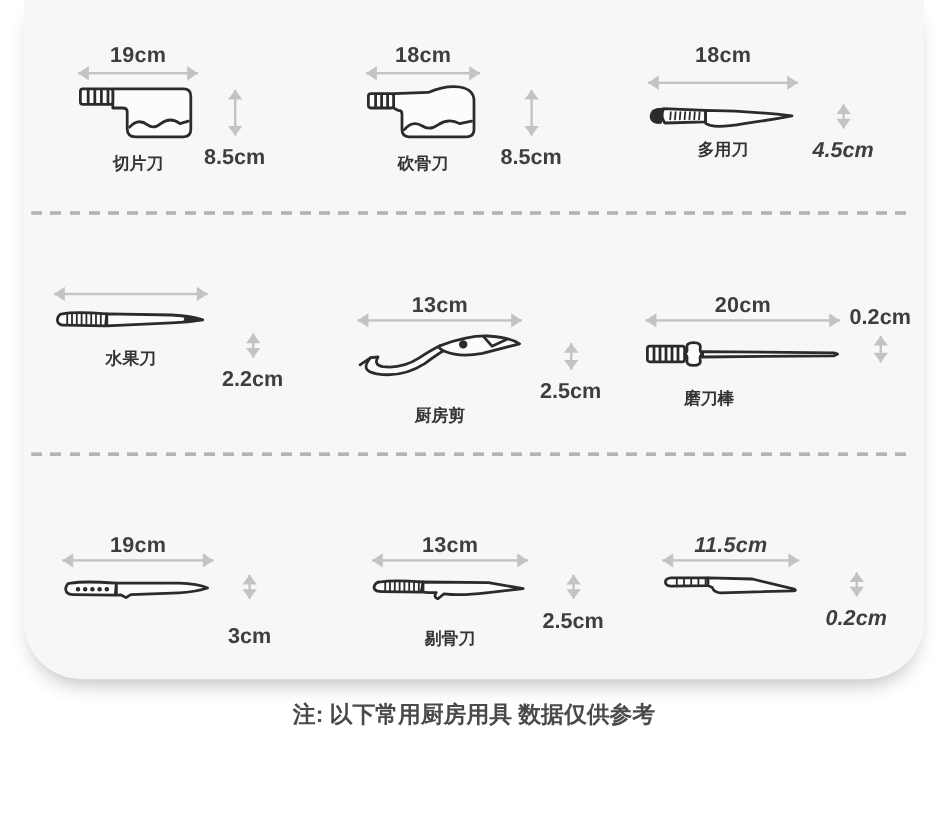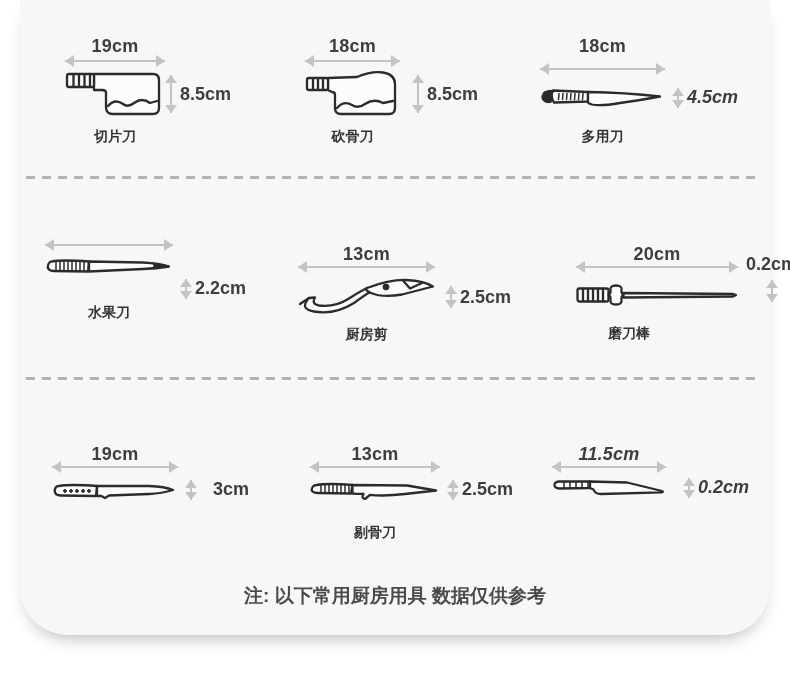--- a/index.html
+++ b/index.html
@@ -1,42 +1,42 @@
 <!DOCTYPE html>
 <html><head>
 <meta charset="utf-8">
 <style>
   html,body { margin:0; padding:0; }
   body {
     width:790px; height:687px; background:#ffffff; overflow:hidden; position:relative;
     font-family:"Liberation Sans","DejaVu Sans",sans-serif;
   }
   .card {
-    position:absolute; left:20px; top:0; width:750px; height:635px;
+    position:absolute; left:20px; top:0; width:750px; height:566px;
     background:#f7f7f7; border-radius:0 0 48px 48px;
     box-shadow:0 10px 18px -8px rgba(0,0,0,0.30);
   }
   .item { position:absolute; }
   .wlabel { font-size:18px; font-weight:bold; color:#3e3e3e; text-align:center; line-height:20px; letter-spacing:.2px; }
   .name  { font-size:14px; font-weight:bold; color:#333333; text-align:center; line-height:24px; }
   .hlabel{ font-size:18px; font-weight:bold; color:#3e3e3e; white-space:nowrap; }
 
   .harrow { position:relative; height:2px; background:#c3c3c3; }
   .harrow::before, .harrow::after { content:""; position:absolute; top:-5px;
     border-top:6px solid transparent; border-bottom:6px solid transparent; }
   .harrow::before { left:0;  border-right:9px solid #c3c3c3; }
   .harrow::after  { right:0; border-left:9px solid #c3c3c3; }
 
   .varrow { position:relative; width:2px; background:#c3c3c3; }
   .varrow::before, .varrow::after { content:""; position:absolute; left:-5px;
     border-left:6px solid transparent; border-right:6px solid transparent; }
   .varrow::before { top:0;    border-bottom:8px solid #c3c3c3; }
   .varrow::after  { bottom:0; border-top:8px solid #c3c3c3; }
 
-  .vdim { position:absolute; display:flex; align-items:center; gap:8px; }
+  .vdim { position:absolute; display:flex; align-items:center; gap:8px;flex-direction:column; }
   .vdim.stack { flex-direction:column; align-items:center; gap:5px; }
 
   .art { display:block; margin:0 auto; }
   .art .o { fill:#fcfcfc; stroke:#2b2b2b; stroke-width:2.3; stroke-linejoin:round; }
   .art .s { fill:none; stroke:#2b2b2b; stroke-width:2.3; stroke-linecap:round; stroke-linejoin:round; }
   .art .thin { stroke-width:1.5; }
   .art .d { fill:#2b2b2b; stroke:#2b2b2b; stroke-width:1; stroke-linejoin:round; }
 
   .dash { position:absolute; left:6px; width:730px; height:3px;
     background:repeating-linear-gradient(90deg,#b3b3b3 0 9px,transparent 9px 16px); }
@@ -98,21 +98,21 @@
       <line class="s thin" x1="31" y1="9.5" x2="30.5" y2="15.5"></line>
       <line class="s thin" x1="35" y1="9.5" x2="34.5" y2="15.5"></line>
       <line class="s thin" x1="39" y1="9.5" x2="38.5" y2="15.5"></line>
       <line class="s thin" x1="43" y1="9.5" x2="42.5" y2="15.5"></line>
       <path class="o" d="M48,8 Q85,8.5 120,12.5 Q99,16.5 80,19 Q60,22.5 52,20.5 Q47,19 48,17.5 Z"></path>
     </svg>
     <div class="vdim" style="left:calc(100% + 12px); top:51px;font-style:italic;">
       <div class="varrow" style="height:20px;"></div>
       <div class="hlabel">4.5cm</div>
     </div>
-    <div class="name" style="margin-top:12px;">多用刀</div>
+    <div class="name" style="">多用刀</div>
   </div>
 
   <div class="dash" style="top:176px;"></div>
 
   <div class="item" style="left:25px; top:244px; width:128px;">
     <div class="harrow"></div>
     <svg class="art" width="128" height="16" viewBox="0 0 128 16" style="margin-top:12px;">
       <path class="o" d="M5,4 Q1.5,7.5 3.5,11 Q5,13 9,13 L43,13.5 L44,3.5 Q17,1.5 7,3.5 Q5.5,3.5 5,4 Z"></path>
       <line class="s thin" x1="11" y1="4" x2="11" y2="12.8"></line>
       <line class="s thin" x1="15" y1="3.8" x2="15" y2="13"></line>
@@ -122,41 +122,41 @@
       <line class="s thin" x1="31" y1="3.2" x2="31" y2="13.2"></line>
       <line class="s thin" x1="35" y1="3.2" x2="35" y2="13.3"></line>
       <line class="s thin" x1="39" y1="3.2" x2="39" y2="13.3"></line>
       <path class="o" d="M44,3.5 L98,4.5 Q115,5.5 124,8.5 Q112,10.5 98,11 L44,13.5 Z"></path>
       <path class="d" d="M107,4.8 L124,8.5 L107,10.6 Q111,7.8 107,4.8 Z"></path>
     </svg>
     <div class="vdim" style="left:calc(100% + 12px); top:34px;">
       <div class="varrow" style="height:20px;"></div>
       <div class="hlabel">2.2cm</div>
     </div>
-    <div class="name" style="margin-top:26px;">水果刀</div>
+    <div class="name" style="margin-top:12px;">水果刀</div>
   </div>
 
   <div class="item" style="left:278px; top:244px; width:137px;">
     <div class="wlabel" style="margin-bottom:2px;">13cm</div>
     <div class="harrow"></div>
     <svg class="art" width="137" height="38" viewBox="0 0 137 38" style="margin-top:10px;">
       <path class="s" d="M2,26 L11,20"></path>
       <path class="o" d="M11,20 Q1,31 16,33.5 Q37,37 56,25 Q66,17.5 73,13.5 L69,10 Q61,14 51,20.5 Q37,29.5 21,27.5 Q13,26 17,19.5 Z"></path>
       <path class="o" d="M69,10 Q92,1.5 108,2 Q127,3 135,8.5 L104,16.5 Q85,20 73,15 Q66,12 69,10 Z"></path>
       <path class="s" d="M105,2.5 L112,10.5 L124,5"></path>
       <circle class="d" cx="88" cy="9" r="3"></circle>
     </svg>
     <div class="vdim" style="left:calc(100% + 15px); top:42px;">
       <div class="varrow" style="height:22px;"></div>
       <div class="hlabel">2.5cm</div>
     </div>
-    <div class="name" style="margin-top:6px;">厨房剪</div>
-  </div>
-
-  <div class="item" style="left:556px; top:244px; width:162px;">
+    <div class="name" style="margin-top:18px;">厨房剪</div>
+  </div>
+
+  <div class="item" style="left:518px; top:244px; width:162px;">
     <div class="wlabel" style="margin-bottom:2px;">20cm</div>
     <div class="harrow"></div>
     <svg class="art" width="162" height="22" viewBox="0 0 162 22" style="margin-top:16px;">
       <rect class="o" x="1.5" y="4.5" width="31" height="13" rx="2"></rect>
       <line class="s" x1="7" y1="5" x2="7" y2="17"></line>
       <line class="s" x1="12" y1="5" x2="12" y2="17"></line>
       <line class="s" x1="17" y1="5" x2="17" y2="17"></line>
       <line class="s" x1="22" y1="5" x2="22" y2="17"></line>
       <line class="s" x1="27" y1="5" x2="27" y2="17"></line>
       <path class="o" d="M40,1.5 Q46.5,1.5 45.5,6.5 Q45,9.5 47.5,11 Q45,12.5 45.5,15.5 Q46.5,20.5 40,20.5 Q33.5,20.5 34.5,15.5 Q35,12.5 32.5,11 Q35,9.5 34.5,6.5 Q33.5,1.5 40,1.5 Z"></path>

